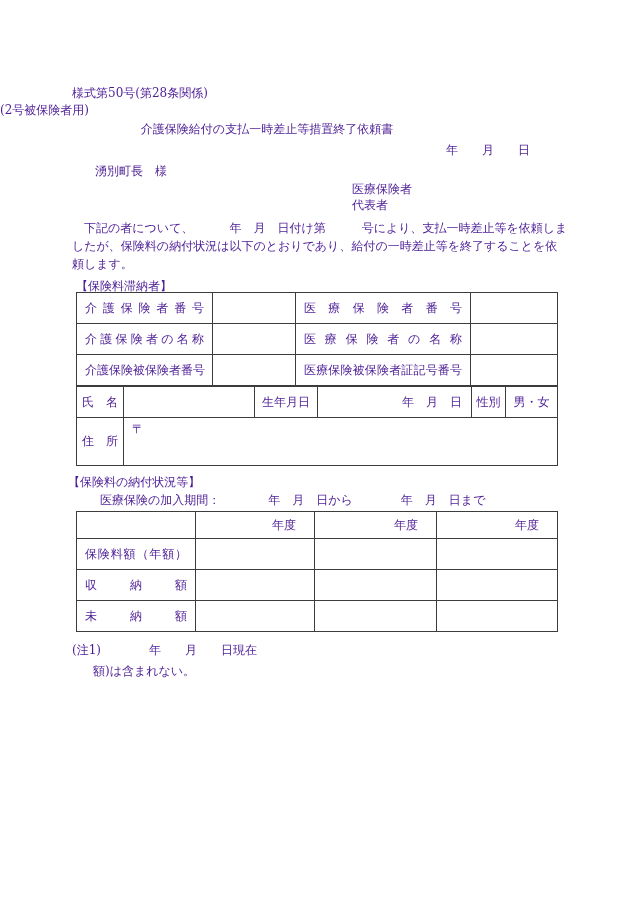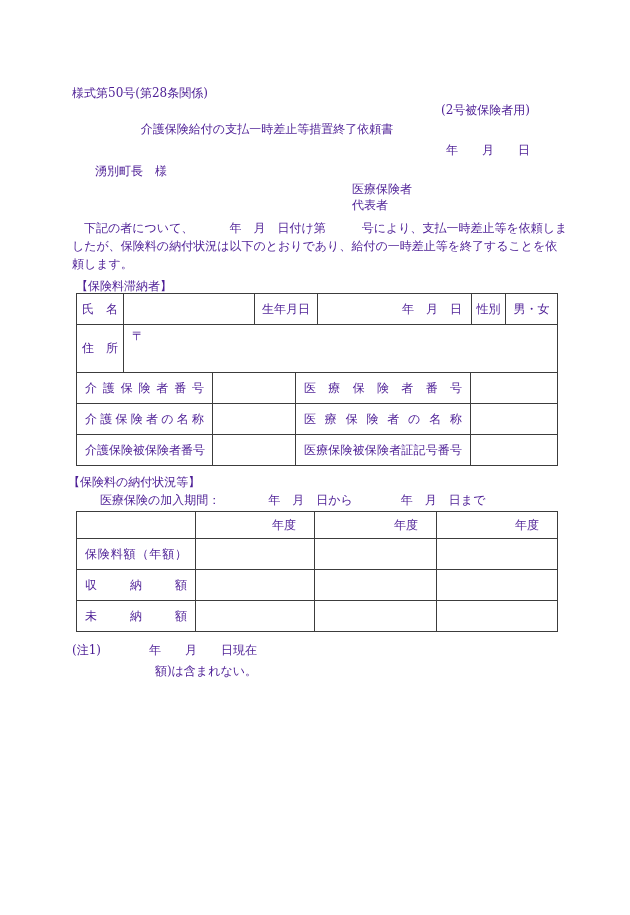--- a/index.html
+++ b/index.html
@@ -8,21 +8,21 @@
     width:630px; height:915px;
     background:#ffffff;
     font-family:"DejaVu Serif","Liberation Serif",serif;
     font-size:12px;
     color:#4c1d95;
     overflow:hidden;
   }
   .abs { position:absolute; white-space:nowrap; }
 
   .form-number { left:72px; top:85px; }
-  .form-target { left:0; top:102px; width:530px; text-align:right; }
+  .form-target { left:0; top:102px; width:530px; }
   .form-title  { left:0; top:121px; width:534px; text-align:center; }
   .date-line   { left:0; top:142px; width:530px; text-align:right; }
   .addressee   { left:95px; top:163px; }
   .insurer     { left:352px; top:181px; }
   .representative { left:352px; top:197px; }
 
   .body-text { left:72px; top:219px; width:490px; line-height:18px; }
   .body-text div { white-space:nowrap; }
 
   .sec1-heading { left:76px; top:278px; }
@@ -44,21 +44,21 @@
 
   .c  { text-align:center; }
   .rt { text-align:right; padding-right:9px !important; }
   .jlab { text-align:justify; text-align-last:justify; -moz-text-align-last:justify;
           text-justify:inter-character; padding:0 8px !important; }
   .yr { text-align:right; padding-right:18px !important; }
   .addr { vertical-align:top !important; padding:3px 8px !important; }
   .blank { background:#ffffff; }
 
   .notes { left:72px; top:640px; line-height:21px; }
-  .notes div { white-space:nowrap;text-align:right; }
+  .notes div { white-space:nowrap; }
   .notes .indent { padding-left:21px; }
 </style>
 </head>
 <body>
 
 <div class="page">
 
   <div class="abs form-number">様式第50号(第28条関係)</div>
   <div class="abs form-target">(2号被保険者用)</div>
   <div class="abs form-title">介護保険給付の支払一時差止等措置終了依頼書</div>
@@ -69,44 +69,20 @@
 
   <div class="abs body-text">
     <div>　下記の者について、　　　年　月　日付け第　　　号により、支払一時差止等を依頼しま</div>
     <div>したが、保険料の納付状況は以下のとおりであり、給付の一時差止等を終了することを依</div>
     <div>頼します。</div>
   </div>
 
   <div class="abs sec1-heading">【保険料滞納者】</div>
 
   <div class="abs tbl-wrap1">
-    <table class="t t1a">
-      <colgroup>
-        <col style="width:47px">
-          <col style="width:131px">
-          <col style="width:63px">
-        <col style="width:154px">
-          <col style="width:34px">
-          <col style="width:52px">
-      </colgroup>
-      <tbody>
-          <tr class="r31">
-        <td class="c">氏　名</td>
-        <td class="blank"></td>
-        <td class="c">生年月日</td>
-        <td class="rt">年　月　日</td>
-        <td class="c">性別</td>
-        <td class="c">男・女</td>
-      </tr>
-      <tr class="r48">
-        <td class="c">住　所</td>
-        <td colspan="5" class="addr">〒</td>
-      </tr>
-    </tbody>
-      </table>
     <table class="t t2b">
       <colgroup>
         <col style="width:136px">
           <col style="width:83px">
           <col style="width:175px">
           <col style="width:87px">
       </colgroup>
       <tbody>
           <tr class="r31">
         <td class="jlab">介護保険者番号</td>
@@ -118,20 +94,44 @@
         <td class="jlab">介護保険者の名称</td>
         <td class="blank"></td>
         <td class="jlab">医療保険者の名称</td>
         <td class="blank"></td>
       </tr>
       <tr class="r31">
         <td class="jlab">介護保険被保険者番号</td>
         <td class="blank"></td>
         <td class="jlab">医療保険被保険者証記号番号</td>
         <td class="blank"></td>
+      </tr>
+    </tbody>
+      </table>
+    <table class="t t1a">
+      <colgroup>
+        <col style="width:47px">
+          <col style="width:131px">
+          <col style="width:63px">
+        <col style="width:154px">
+          <col style="width:34px">
+          <col style="width:52px">
+      </colgroup>
+      <tbody>
+          <tr class="r31">
+        <td class="c">氏　名</td>
+        <td class="blank"></td>
+        <td class="c">生年月日</td>
+        <td class="rt">年　月　日</td>
+        <td class="c">性別</td>
+        <td class="c">男・女</td>
+      </tr>
+      <tr class="r48">
+        <td class="c">住　所</td>
+        <td colspan="5" class="addr">〒</td>
       </tr>
     </tbody>
       </table>
   </div>
 
   <div class="abs sec2-heading">【保険料の納付状況等】</div>
 
   <div class="abs enrollment">
     <span>医療保険の加入期間：　　　　年　月　日から　　　　年　月　日まで</span>
   </div>

